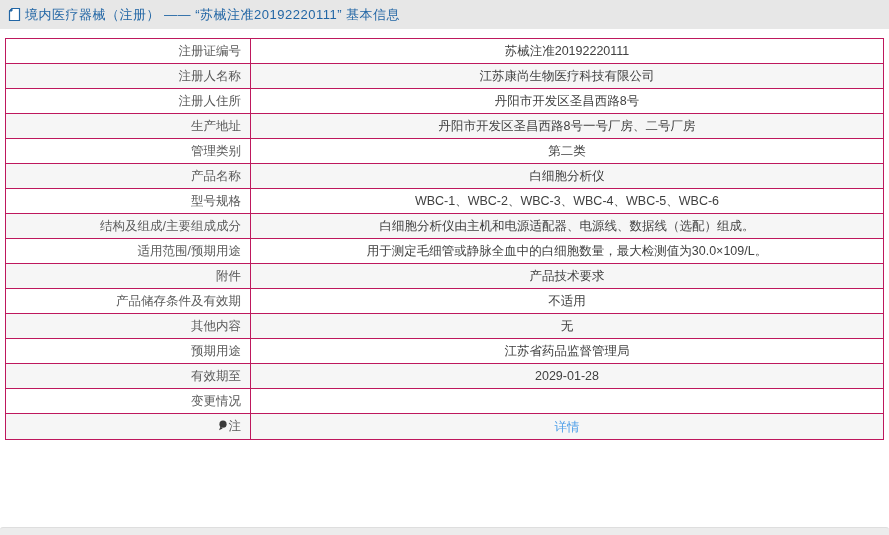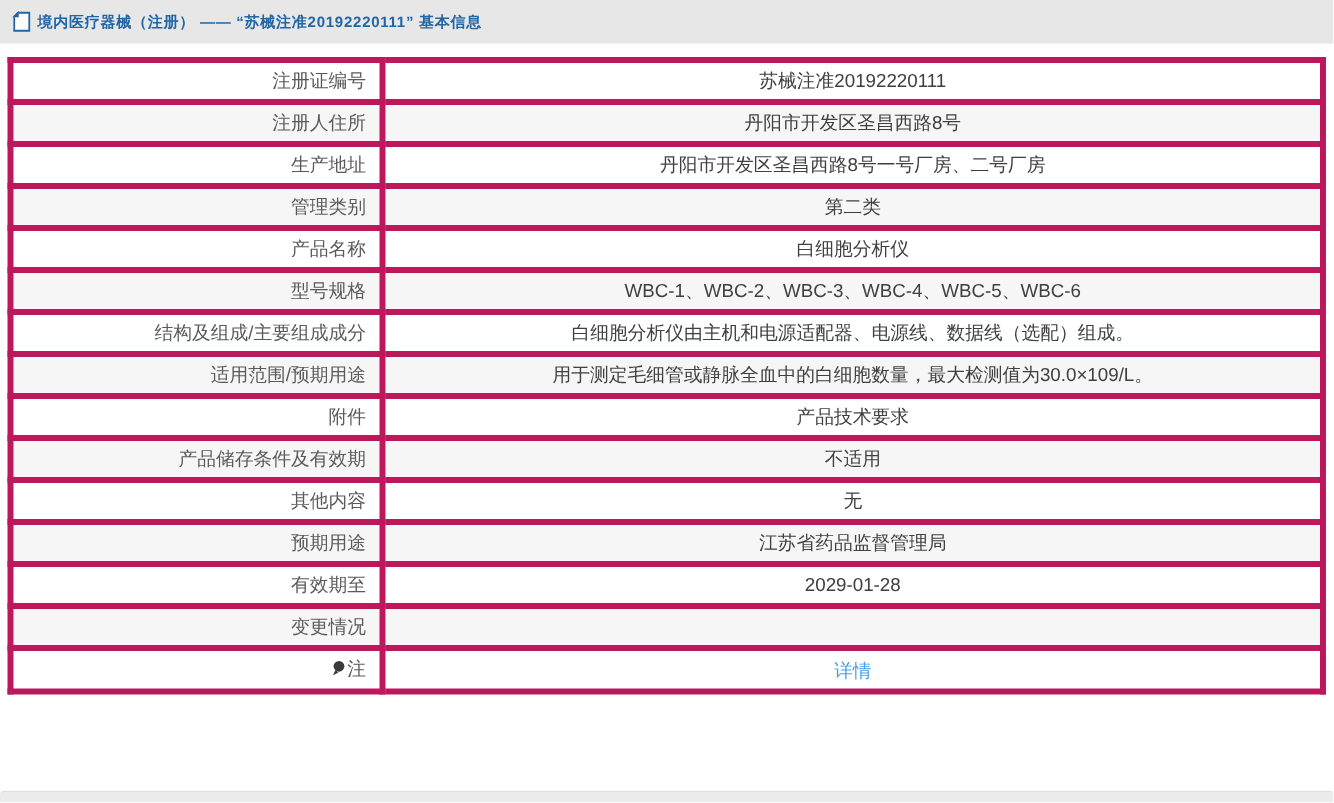--- a/index.html
+++ b/index.html
@@ -22,38 +22,38 @@
     align-items: center;
     padding: 0 8px;
   }
   .doc-icon {
     display: inline-flex;
     align-items: center;
     margin-right: 4px;
   }
   .section-title {
     color: #2266a5;
-    font-size: 10px;
-    font-weight: bold;
+    font-size: 13px;
+    font-weight: normal;
     letter-spacing: 0.5px;
     white-space: nowrap;
   }
   
   .table-wrap {
     margin: 9px 5px 0 5px;
   }
   table.info-table {
     width: 100%;
     border-collapse: collapse;
     table-layout: fixed;
     font-size: 12.5px;
   }
   .info-table th,
   .info-table td {
-    border: 4px solid #be185d;
+    border: 1px solid #be185d;
     height: 24px;
     line-height: 24px;
     vertical-align: middle;
     overflow: hidden;
     white-space: nowrap;
   }
   .info-table th {
     width: 225px;
     text-align: right;
     font-weight: normal;
@@ -103,20 +103,24 @@
   </span>
   <span class="section-title">境内医疗器械（注册） —— “苏械注准20192220111” 基本信息</span>
 </div>
 
 <div class="table-wrap">
   <table class="info-table">
     <tbody>
         <tr>
     <th><span>注册证编号</span></th>
     <td>苏械注准20192220111</td>
+  </tr>
+        <tr>
+    <th><span>注册人名称</span></th>
+    <td>江苏康尚生物医疗科技有限公司</td>
   </tr>
         <tr>
     <th><span>注册人住所</span></th>
     <td>丹阳市开发区圣昌西路8号</td>
   </tr>
         <tr>
     <th><span>生产地址</span></th>
     <td>丹阳市开发区圣昌西路8号一号厂房、二号厂房</td>
   </tr>
         <tr>

